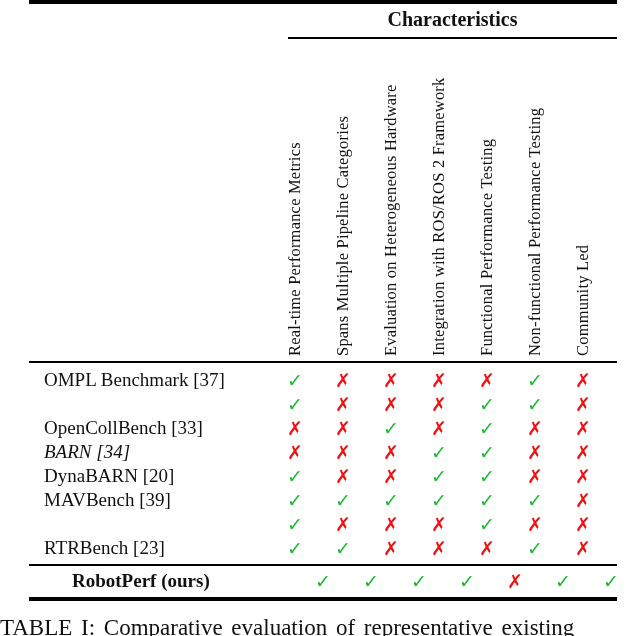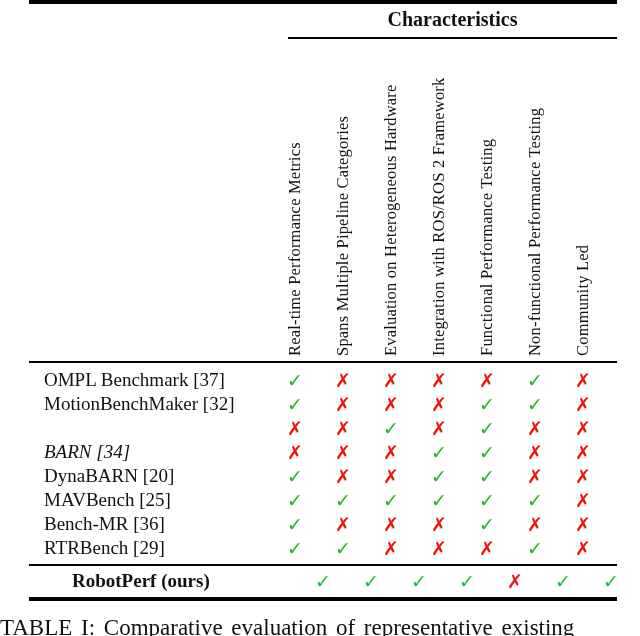--- a/index.html
+++ b/index.html
@@ -97,30 +97,30 @@
       <span class="row-label">OMPL Benchmark [37]</span>
       <span class="mark" style="left: 295px; color: rgb(28, 185, 50);">✓</span>
       <span class="mark" style="left: 343px; color: rgb(238, 20, 20);">✗</span>
       <span class="mark" style="left: 391px; color: rgb(238, 20, 20);">✗</span>
       <span class="mark" style="left: 439px; color: rgb(238, 20, 20);">✗</span>
       <span class="mark" style="left: 487px; color: rgb(238, 20, 20);">✗</span>
       <span class="mark" style="left: 535px; color: rgb(28, 185, 50);">✓</span>
       <span class="mark" style="left: 583px; color: rgb(238, 20, 20);">✗</span>
     </div>
     <div class="data-row" style="top: 392px;">
-      <span class="row-label">MotionBenchMaker [32]</span>
       <span class="mark" style="left: 295px; color: rgb(28, 185, 50);">✓</span>
       <span class="mark" style="left: 343px; color: rgb(238, 20, 20);">✗</span>
       <span class="mark" style="left: 391px; color: rgb(238, 20, 20);">✗</span>
       <span class="mark" style="left: 439px; color: rgb(238, 20, 20);">✗</span>
       <span class="mark" style="left: 487px; color: rgb(28, 185, 50);">✓</span>
       <span class="mark" style="left: 535px; color: rgb(28, 185, 50);">✓</span>
       <span class="mark" style="left: 583px; color: rgb(238, 20, 20);">✗</span>
     </div>
     <div class="data-row" style="top: 416px;">
+      <span class="row-label">OpenCollBench [33]</span>
       <span class="mark" style="left: 295px; color: rgb(238, 20, 20);">✗</span>
       <span class="mark" style="left: 343px; color: rgb(238, 20, 20);">✗</span>
       <span class="mark" style="left: 391px; color: rgb(28, 185, 50);">✓</span>
       <span class="mark" style="left: 439px; color: rgb(238, 20, 20);">✗</span>
       <span class="mark" style="left: 487px; color: rgb(28, 185, 50);">✓</span>
       <span class="mark" style="left: 535px; color: rgb(238, 20, 20);">✗</span>
       <span class="mark" style="left: 583px; color: rgb(238, 20, 20);">✗</span>
     </div>
     <div class="data-row" style="top: 440px; font-style: italic;">
       <span class="row-label">BARN [34]</span>
@@ -136,41 +136,40 @@
       <span class="row-label">DynaBARN [20]</span>
       <span class="mark" style="left: 295px; color: rgb(28, 185, 50);">✓</span>
       <span class="mark" style="left: 343px; color: rgb(238, 20, 20);">✗</span>
       <span class="mark" style="left: 391px; color: rgb(238, 20, 20);">✗</span>
       <span class="mark" style="left: 439px; color: rgb(28, 185, 50);">✓</span>
       <span class="mark" style="left: 487px; color: rgb(28, 185, 50);">✓</span>
       <span class="mark" style="left: 535px; color: rgb(238, 20, 20);">✗</span>
       <span class="mark" style="left: 583px; color: rgb(238, 20, 20);">✗</span>
     </div>
     <div class="data-row" style="top: 488px;">
-      <span class="row-label">MAVBench [25]</span>
+      <span class="row-label">MAVBench [39]</span>
       <span class="mark" style="left: 295px; color: rgb(28, 185, 50);">✓</span>
       <span class="mark" style="left: 343px; color: rgb(28, 185, 50);">✓</span>
       <span class="mark" style="left: 391px; color: rgb(28, 185, 50);">✓</span>
       <span class="mark" style="left: 439px; color: rgb(28, 185, 50);">✓</span>
       <span class="mark" style="left: 487px; color: rgb(28, 185, 50);">✓</span>
       <span class="mark" style="left: 535px; color: rgb(28, 185, 50);">✓</span>
       <span class="mark" style="left: 583px; color: rgb(238, 20, 20);">✗</span>
     </div>
     <div class="data-row" style="top: 512px;">
-      <span class="row-label">Bench-MR [36]</span>
       <span class="mark" style="left: 295px; color: rgb(28, 185, 50);">✓</span>
       <span class="mark" style="left: 343px; color: rgb(238, 20, 20);">✗</span>
       <span class="mark" style="left: 391px; color: rgb(238, 20, 20);">✗</span>
       <span class="mark" style="left: 439px; color: rgb(238, 20, 20);">✗</span>
       <span class="mark" style="left: 487px; color: rgb(28, 185, 50);">✓</span>
       <span class="mark" style="left: 535px; color: rgb(238, 20, 20);">✗</span>
       <span class="mark" style="left: 583px; color: rgb(238, 20, 20);">✗</span>
     </div>
     <div class="data-row" style="top: 536px;">
-      <span class="row-label">RTRBench [29]</span>
+      <span class="row-label">RTRBench [23]</span>
       <span class="mark" style="left: 295px; color: rgb(28, 185, 50);">✓</span>
       <span class="mark" style="left: 343px; color: rgb(28, 185, 50);">✓</span>
       <span class="mark" style="left: 391px; color: rgb(238, 20, 20);">✗</span>
       <span class="mark" style="left: 439px; color: rgb(238, 20, 20);">✗</span>
       <span class="mark" style="left: 487px; color: rgb(238, 20, 20);">✗</span>
       <span class="mark" style="left: 535px; color: rgb(28, 185, 50);">✓</span>
       <span class="mark" style="left: 583px; color: rgb(238, 20, 20);">✗</span>
     </div>
   </div>
 

